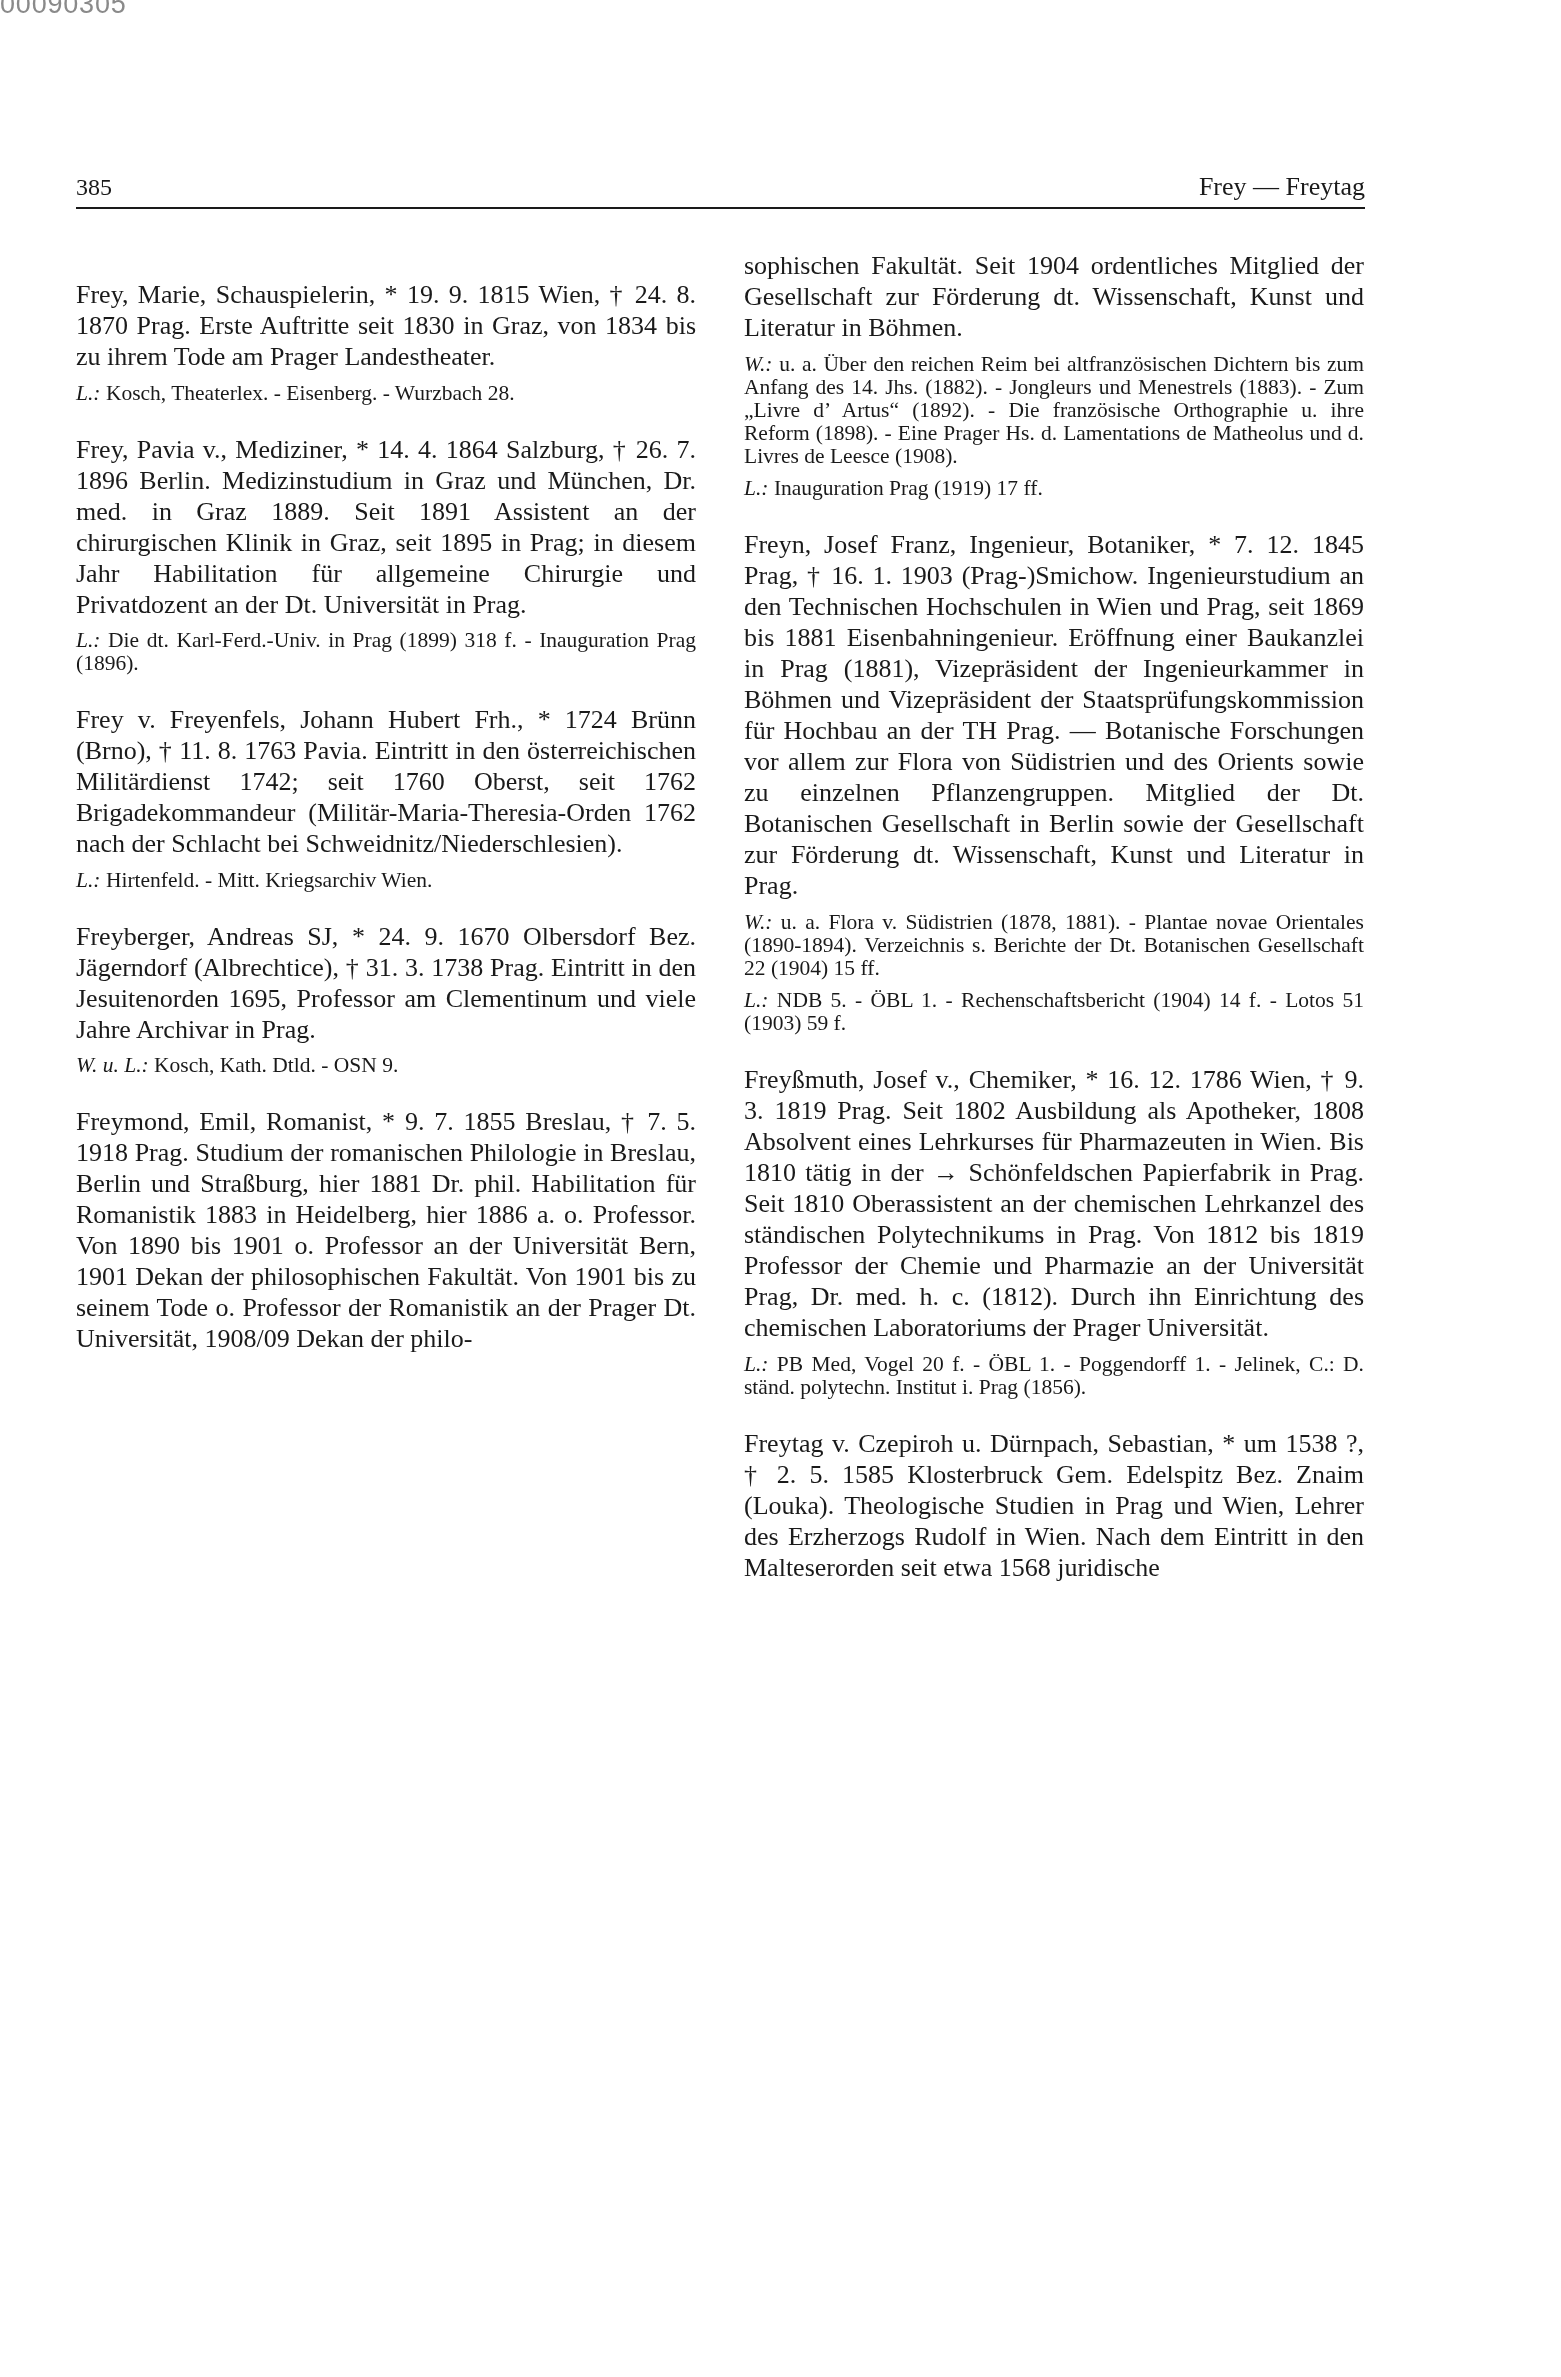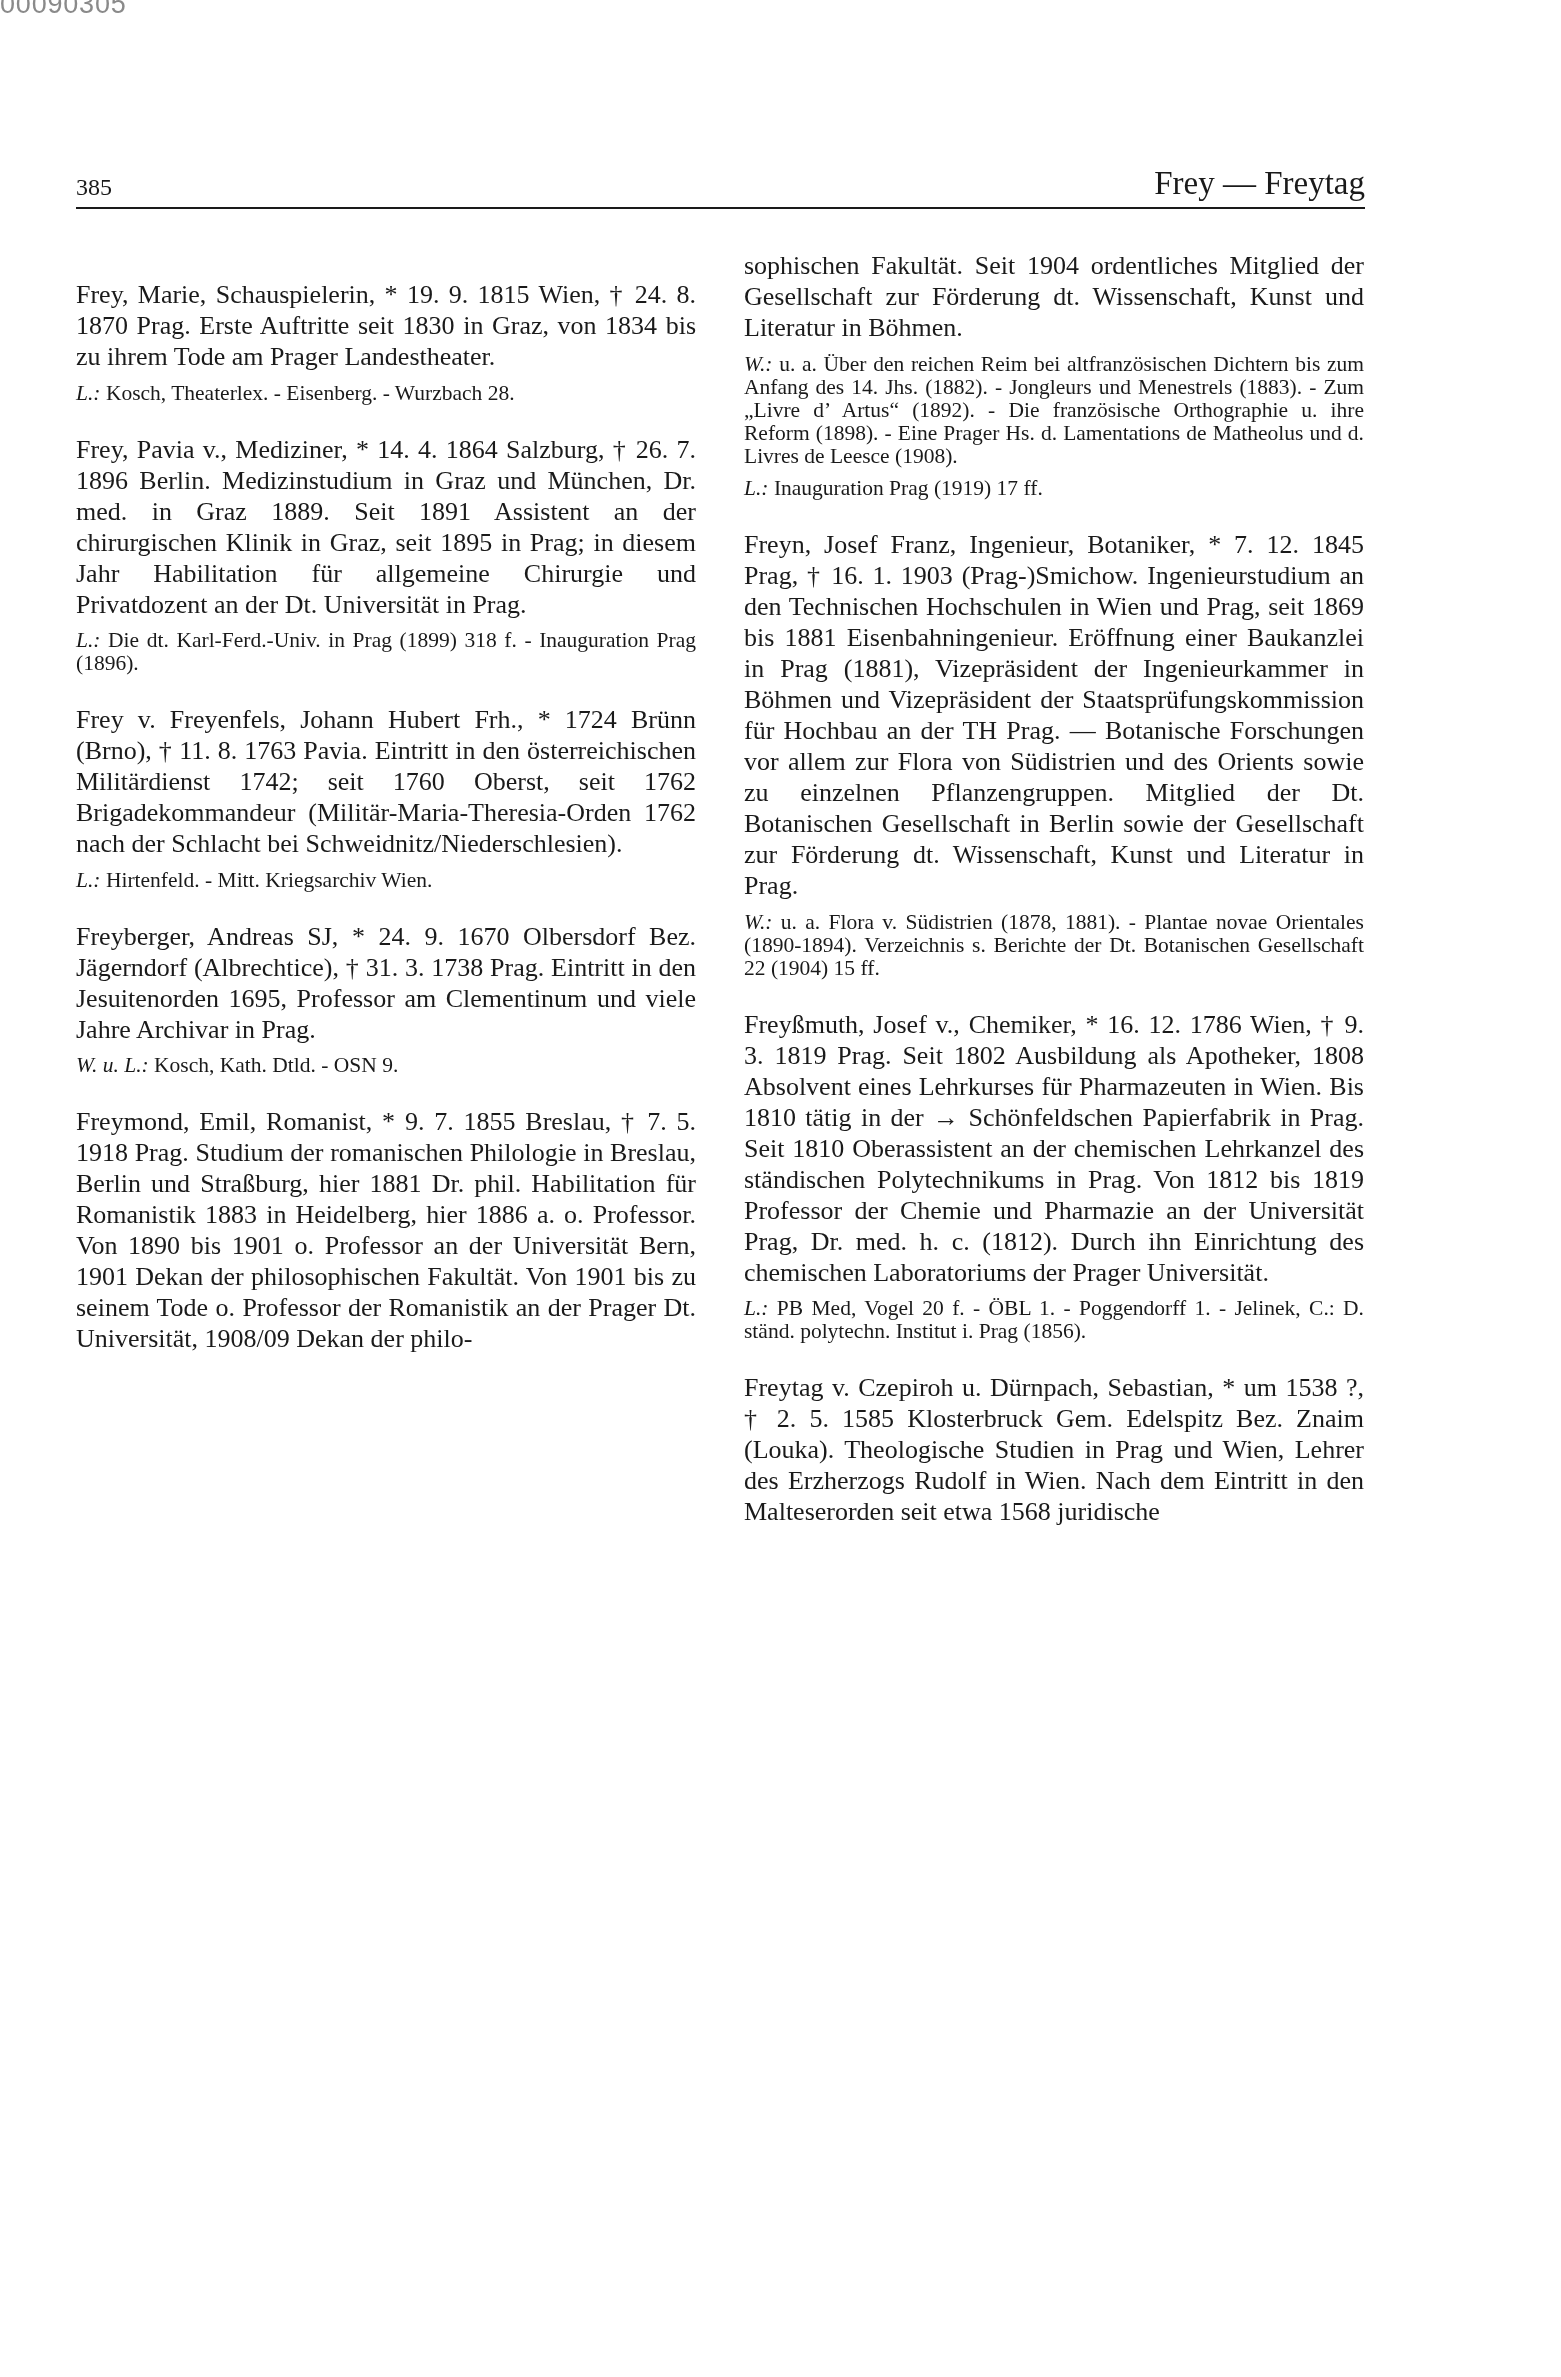--- a/index.html
+++ b/index.html
@@ -11,21 +11,21 @@
     position: absolute; left: 0; top: -11px;
     font-family: "Liberation Sans", "DejaVu Sans", sans-serif;
     font-size: 27px; color: #8a8a8a; letter-spacing: 0.8px;
   }
   .running-head {
     position: absolute; left: 76px; top: 163px; width: 1289px; height: 44px;
     border-bottom: 2.4px solid #1a1a1a;
     text-align: center;
   }
   .page-number { position: absolute; left: 0; bottom: 6.4px; font-size: 24px; }
-  .head-title { position: absolute; right: 0; bottom: 4.8px; font-size: 33px; }
+  .head-title { position: absolute; right: 0; bottom: 4.8px; font-size: 26px; }
   .column { position: absolute; top: 250px; width: 620px; }
   .col-left { left: 76px; }
   .col-right { left: 744px; }
   .entry { margin: 0 0 22px 0; }
   .body-text {
     font-size: 26px; line-height: 31px; text-align: justify; hyphens: manual;
     margin: 0;
   }
   .head-name { font-weight: normal; }
   .refs {
@@ -74,20 +74,21 @@
 <div class="column col-right">
   <div class="entry">
     <p class="body-text">sophischen Fakultät. Seit 1904 ordentliches Mitglied der Gesellschaft zur Förderung dt. Wissenschaft, Kunst und Literatur in Böhmen.</p>
     <p class="refs"><span class="lbl">W.:</span> <span>u. a. Über den reichen Reim bei altfranzösischen Dichtern bis zum Anfang des 14. Jhs. (1882). - Jongleurs und Menestrels (1883). - Zum „Livre d’ Artus“ (1892). - Die französische Orthographie u. ihre Reform (1898). - Eine Prager Hs. d. Lamentations de Matheolus und d. Livres de Leesce (1908).</span></p>
     <p class="refs"><span class="lbl">L.:</span> <span>Inauguration Prag (1919) 17 ff.</span></p>
   </div>
 
   <div class="entry gap-top">
     <p class="body-text"><span class="head-name">Freyn, Josef Franz,</span> <span>Ingenieur, Botaniker, * 7. 12. 1845 Prag, † 16. 1. 1903 (Prag-)Smichow. Ingenieurstudium an den Technischen Hochschulen in Wien und Prag, seit 1869 bis 1881 Eisenbahningenieur. Eröffnung einer Baukanzlei in Prag (1881), Vizepräsident der Ingenieurkammer in Böhmen und Vizepräsident der Staatsprüfungskommission für Hochbau an der TH Prag. — Botanische Forschungen vor allem zur Flora von Südistrien und des Orients sowie zu einzelnen Pflanzengruppen. Mitglied der Dt. Botanischen Gesellschaft in Berlin sowie der Gesellschaft zur Förderung dt. Wissenschaft, Kunst und Literatur in Prag.</span></p>
     <p class="refs"><span class="lbl">W.:</span> <span>u. a. Flora v. Südistrien (1878, 1881). - Plantae novae Orientales (1890-1894). Verzeichnis s. Berichte der Dt. Botanischen Gesellschaft 22 (1904) 15 ff.</span></p>
+    <p class="refs"><span class="lbl">L.:</span> <span>NDB 5. - ÖBL 1. - Rechenschaftsbericht (1904) 14 f. - Lotos 51 (1903) 59 f.</span></p>
   </div>
 
   <div class="entry gap-top">
     <p class="body-text"><span class="head-name">Freyßmuth, Josef v.,</span> <span>Chemiker, * 16. 12. 1786 Wien, † 9. 3. 1819 Prag. Seit 1802 Ausbildung als Apotheker, 1808 Absolvent eines Lehrkurses für Pharmazeuten in Wien. Bis 1810 tätig in der → Schönfeldschen Papierfabrik in Prag. Seit 1810 Oberassistent an der chemischen Lehrkanzel des ständischen Polytechnikums in Prag. Von 1812 bis 1819 Professor der Chemie und Pharmazie an der Universität Prag, Dr. med. h. c. (1812). Durch ihn Einrichtung des chemischen Laboratoriums der Prager Universität.</span></p>
     <p class="refs"><span class="lbl">L.:</span> <span>PB Med, Vogel 20 f. - ÖBL 1. - Poggendorff 1. - Jelinek, C.: D. ständ. polytechn. Institut i. Prag (1856).</span></p>
   </div>
 
   <div class="entry gap-top">
     <p class="body-text"><span class="head-name">Freytag v. Czepiroh u. Dürnpach, Sebastian,</span> <span>* um 1538 ?, † 2. 5. 1585 Klosterbruck Gem. Edelspitz Bez. Znaim (Louka). Theologische Studien in Prag und Wien, Lehrer des Erzherzogs Rudolf in Wien. Nach dem Eintritt in den Malteserorden seit etwa 1568 juridische</span></p>
   </div>

